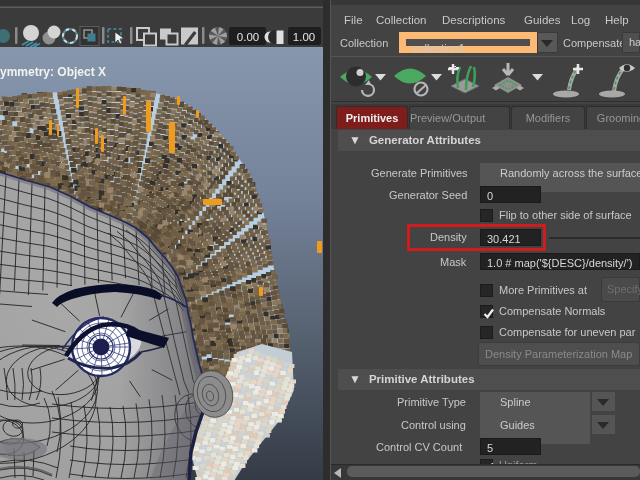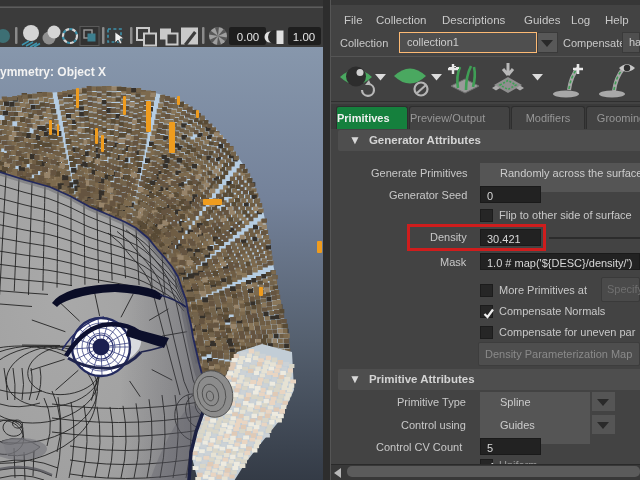--- a/index.html
+++ b/index.html
@@ -187,21 +187,21 @@
 
 <div style="position:absolute;left:331px;top:0;width:309px;height:5px;background:#373737"></div>
 <div class="lbl" style="left:344px;top:14px;font-size:11.5px">File</div>
 <div class="lbl" style="left:376px;top:14px;font-size:11.5px">Collection</div>
 <div class="lbl" style="left:442px;top:14px;font-size:11.5px">Descriptions</div>
 <div class="lbl" style="left:524px;top:14px;font-size:11.5px">Guides</div>
 <div class="lbl" style="left:571px;top:14px;font-size:11.5px">Log</div>
 <div class="lbl" style="left:605px;top:14px;font-size:11.5px">Help</div>
 
 <div class="lbl" style="left:340px;top:37px">Collection</div>
-<div style="position:absolute;left:399px;top:32px;width:138px;height:21px;background:#4f4f4f;border:1px solid #fdba74;color:#cccccc;font-size:11px;line-height:19px;padding-left:7px">collection1</div>
+<div style="position:absolute;left:399px;top:32px;width:138px;height:21px;background:#4f4f4f;border:7px solid #fdba74;color:#cccccc;font-size:11px;line-height:19px;padding-left:7px">collection1</div>
 <div style="position:absolute;left:537px;top:32px;width:21px;height:21px;background:#585858;border:1px solid #3a3a3a"></div>
 <div style="position:absolute;left:541px;top:40px;width:0;height:0;border-left:6.5px solid transparent;border-right:6.5px solid transparent;border-top:7px solid #2a2a2a"></div>
 <div class="lbl" style="left:563px;top:37px">Compensate</div>
 <div style="position:absolute;left:622px;top:32px;width:18px;height:21px;background:#4f4f4f;border:1px solid #3a3a3a;color:#cccccc;font-size:11px;line-height:19px;padding-left:6px">ha</div>
 
 <svg width="309" height="46" style="position:absolute;left:331px;top:56px">
       <rect width="309" height="46" fill="#414141"></rect>
       <rect x="0" y="0" width="309" height="1" fill="#555"></rect>
       <rect x="0" y="45" width="309" height="1" fill="#2f2f2f"></rect>
       <g transform="translate(-331,-56)">
@@ -235,21 +235,21 @@
         <path d="M578 64 v10 M573 69 h10" stroke="#e8e8e8" stroke-width="2.6"></path>
         <ellipse cx="612" cy="94" rx="13" ry="3.5" fill="#a8a8a8"></ellipse>
         <path d="M614 91 q2 -14 9 -22" fill="none" stroke="#a8a8a8" stroke-width="4"></path>
         <path d="M614 90 q2 -13 8 -20" fill="none" stroke="#3f9e55" stroke-width="1.6" stroke-dasharray="3 2.4"></path>
         <path d="M619 68 Q 627 60.4 635 68 Q 627 75.6 619 68 Z" fill="#c8c8c8"></path>
         <circle cx="627" cy="68" r="3.2" fill="#2d2d2d"></circle>
       </g>
     </svg>
 
 <div style="position:absolute;left:331px;top:104px;width:309px;height:25px;background:#3a3a3a"></div>
-<div style="position:absolute;left:336px;top:106px;width:72px;height:23px;background:#15803d;border:1px solid #2e2e2e;border-bottom:none;border-radius:3px 3px 0 0;color:#f0f0f0;font-weight:bold;font-size:11px;text-align:left;line-height:22px">Primitives</div>
+<div style="position:absolute;left:336px;top:106px;width:72px;height:23px;background:#7f1d1d;border:1px solid #2e2e2e;border-bottom:none;border-radius:3px 3px 0 0;color:#f0f0f0;font-weight:bold;font-size:11px;text-align:center;line-height:22px">Primitives</div>
 <div style="position:absolute;left:409px;top:106px;width:101px;height:23px;background:#434343;border:1px solid #2e2e2e;border-bottom:none;border-radius:3px 3px 0 0;color:#979797;font-size:11px;text-align:left;line-height:22px">Preview/Output</div>
 <div style="position:absolute;left:511px;top:106px;width:74px;height:23px;background:#434343;border:1px solid #2e2e2e;border-bottom:none;border-radius:3px 3px 0 0;color:#979797;font-size:11px;text-align:center;line-height:22px">Modifiers</div>
 <div style="position:absolute;left:586px;top:106px;width:70px;height:23px;background:#434343;border:1px solid #2e2e2e;border-bottom:none;border-radius:3px 3px 0 0;color:#979797;font-size:11px;text-align:center;line-height:22px;overflow:hidden">Grooming</div>
 
 <div class="hdr" style="top:130px"><span class="tri">▼</span>Generator Attributes</div>
 
 <div class="lbl" style="left:371px;top:167px">Generate Primitives</div>
 <div class="drop" style="left:480px;top:163px;width:160px">Randomly across the surface</div>
 
 <div class="lbl" style="left:389px;top:189px">Generator Seed</div>

